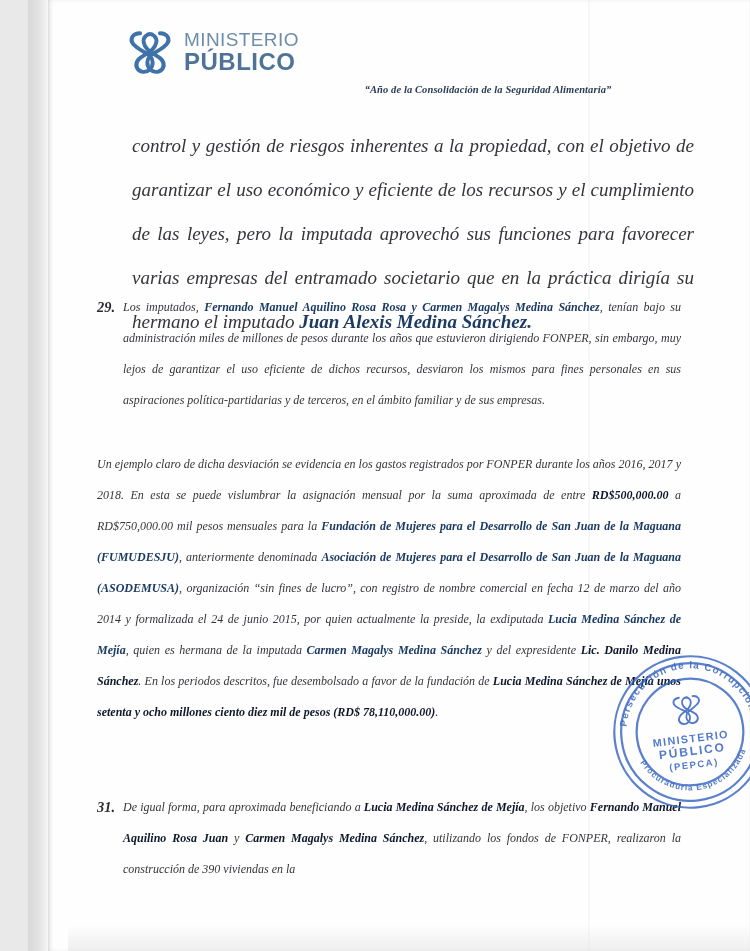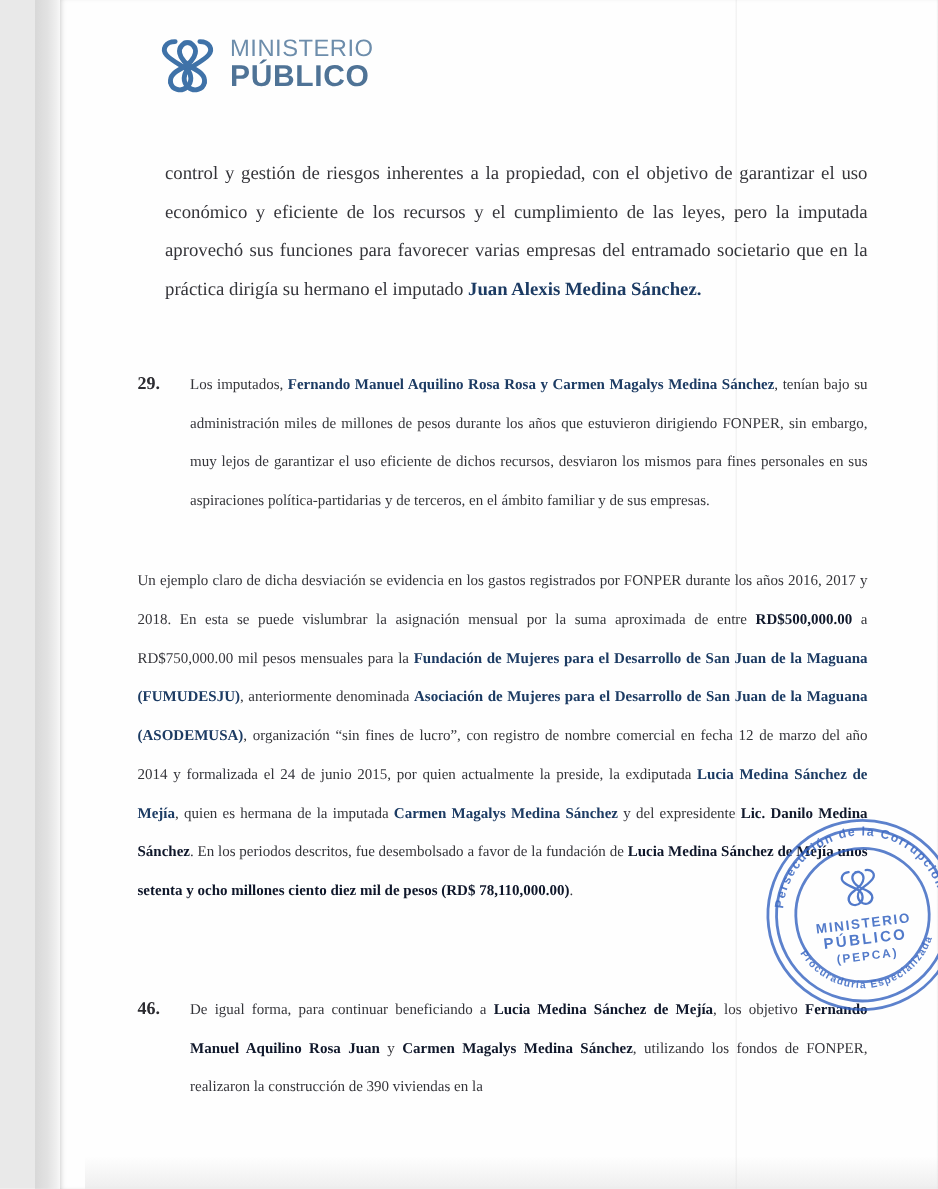--- a/index.html
+++ b/index.html
@@ -72,34 +72,36 @@
     letter-spacing:.1px;
   }
 
   
   .body-area{
     position:absolute;left:0;top:124px;width:730px;
     color:#2f2f33;
   }
   p.para{
     margin:0;
-    font-size:15px;
-    line-height:31px;
+    font-size:19px;
+    line-height:44px;
     text-align:justify;
     color:#35353a;
+    font-style:italic;
   }
   .p-lead{ 
     position:absolute;left:84px;top:0;width:562px;
   }
   .numbered{
     position:absolute;
-    left:62px;
+    left:49px;
     width:584px;
     display:flex;
-    gap:16px;
+    gap:0px;
+    font-style:italic;
   }
   .num{
     flex:none;width:26px;
     font-weight:700;
     font-size:14.4px;
     line-height:31px;
     color:#2b2b30;
     text-align:left;
   }
   .ptext{
@@ -173,38 +175,39 @@
             </g>
           </svg>
         </span>
         <span class="logo-text">
           <span class="l1">MINISTERIO</span>
           <span class="l2">PÚBLICO</span>
         </span>
       </div>
 
 
+      <div class="head-sub">“Año de la Consolidación de la Seguridad Alimentaria”</div>
     </div>
 
     <div class="body-area">
 
       <p class="para p-lead"><span>control y gestión de riesgos inherentes a la propiedad, con el objetivo de garantizar el uso económico y eficiente de los recursos y el cumplimiento de las leyes, pero la imputada aprovechó sus funciones para favorecer varias empresas del entramado societario que en la práctica dirigía su hermano el imputado </span><b class="name">Juan Alexis Medina Sánchez.</b></p>
 
       <div class="numbered pos29">
         <div class="num">29.</div>
         <div class="ptext"><span>Los imputados, </span><b class="name">Fernando Manuel Aquilino Rosa Rosa y Carmen Magalys Medina Sánchez</b><span>, tenían bajo su administración miles de millones de pesos durante los años que estuvieron dirigiendo FONPER,  sin embargo, muy lejos de garantizar el uso eficiente de dichos recursos, desviaron los mismos para fines personales en sus aspiraciones política-partidarias y de terceros, en el ámbito familiar y de sus empresas.</span></div>
       </div>
 
       <div class="numbered pos30">
         <div class="ptext"><span>Un ejemplo claro de dicha desviación se evidencia en los gastos registrados por FONPER durante los años 2016, 2017 y 2018. En esta se puede vislumbrar la asignación mensual por la suma aproximada de entre </span><b class="plain">RD$500,000.00</b><span> a RD$750,000.00 mil pesos mensuales para la </span><b class="name">Fundación de Mujeres para el Desarrollo de San Juan de la Maguana (FUMUDESJU)</b><span>, anteriormente denominada </span><b class="name">Asociación de Mujeres para el Desarrollo de San Juan de la Maguana (ASODEMUSA)</b><span>, organización “sin fines de lucro”, con registro de nombre comercial en fecha 12 de marzo del año 2014 y formalizada el 24 de junio 2015, por quien actualmente la preside, la exdiputada </span><b class="name">Lucia Medina Sánchez de Mejía</b><span>, quien es hermana de la imputada </span><b class="name">Carmen Magalys Medina Sánchez</b><span> y del expresidente </span><b class="plain">Lic. Danilo Medina Sánchez</b><span>. En los periodos descritos, fue desembolsado a favor de la fundación de </span><b class="plain">Lucia Medina Sánchez de Mejía unos setenta y ocho millones ciento diez mil de pesos (RD$ 78,110,000.00)</b><span>.</span></div>
       </div>
 
       <div class="numbered pos31">
-        <div class="num">46.</div>
-        <div class="ptext"><span>De igual forma, para continuar beneficiando a </span><b class="plain">Lucia Medina Sánchez de Mejía</b><span>, los objetivo </span><b class="plain">Fernando Manuel Aquilino Rosa Juan</b><span> y </span><b class="plain">Carmen Magalys Medina Sánchez</b><span>, utilizando los fondos de FONPER,  realizaron la construcción de 390 viviendas en la</span></div>
+        <div class="num">31.</div>
+        <div class="ptext"><span>De igual forma, para aproximada beneficiando a </span><b class="plain">Lucia Medina Sánchez de Mejía</b><span>, los objetivo </span><b class="plain">Fernando Manuel Aquilino Rosa Juan</b><span> y </span><b class="plain">Carmen Magalys Medina Sánchez</b><span>, utilizando los fondos de FONPER,  realizaron la construcción de 390 viviendas en la</span></div>
       </div>
 
     </div>
 
     <div class="seal">
       <svg viewBox="0 0 200 200" width="172" height="172">
         <defs>
           <path id="arcTop" d="M 26,100 A 74,74 0 0 1 174,100"></path>
           <path id="arcBot" d="M 32,100 A 68,68 0 0 0 168,100"></path>
         </defs>

